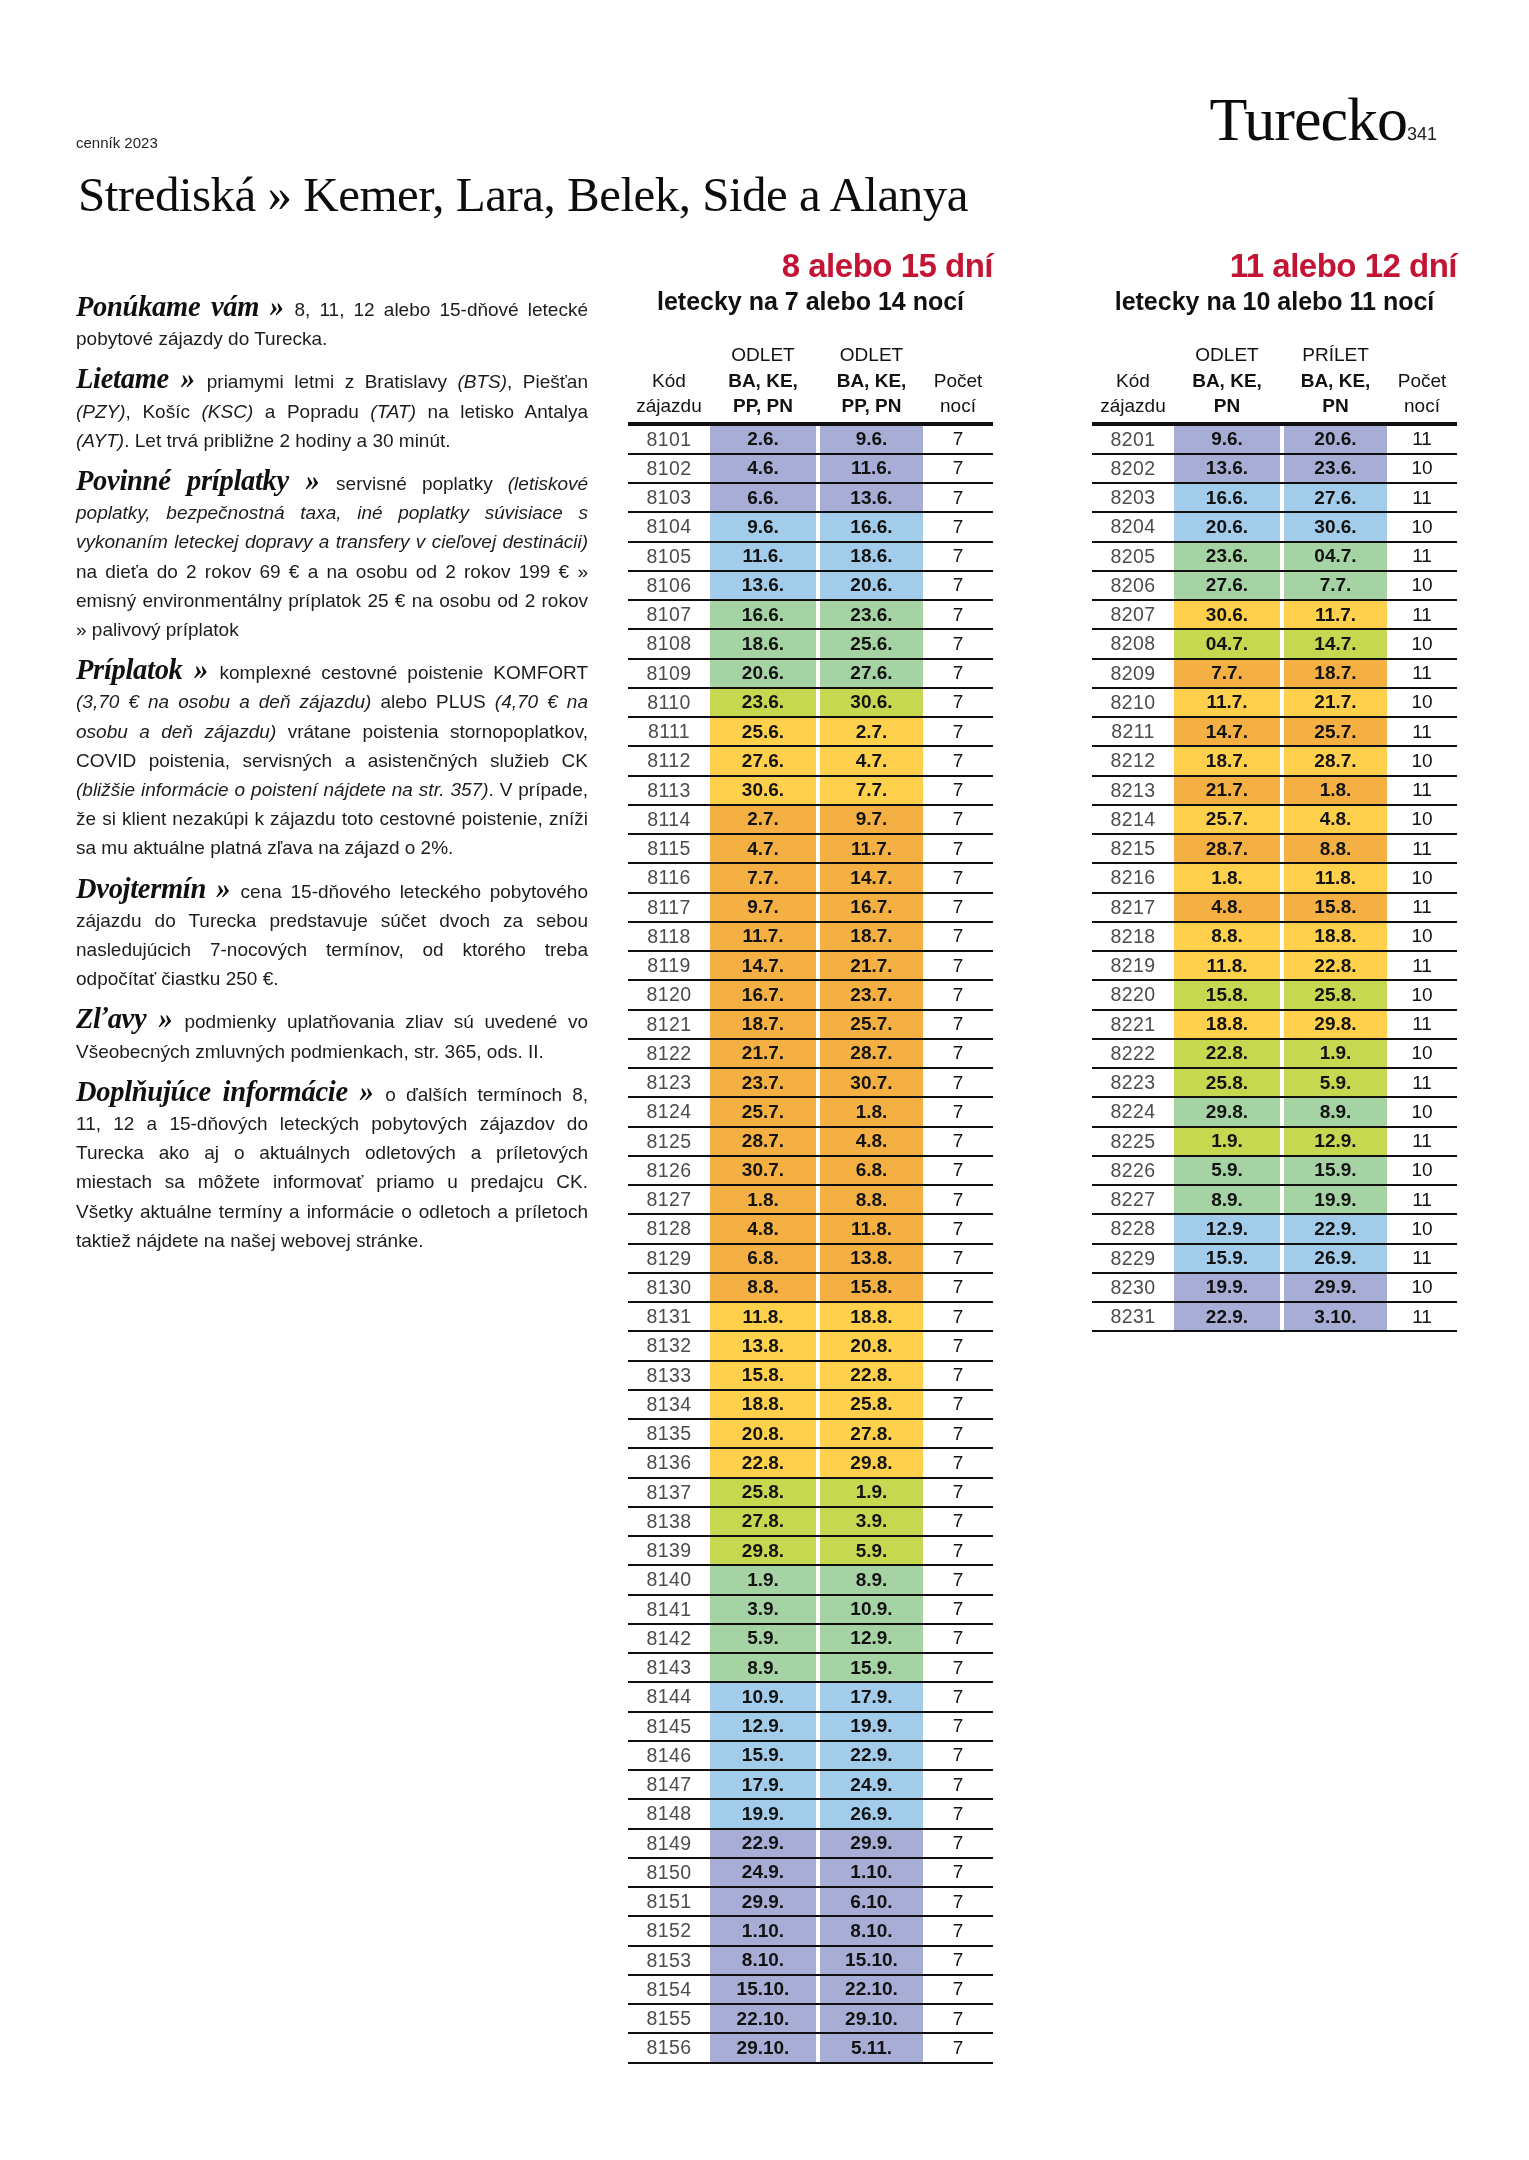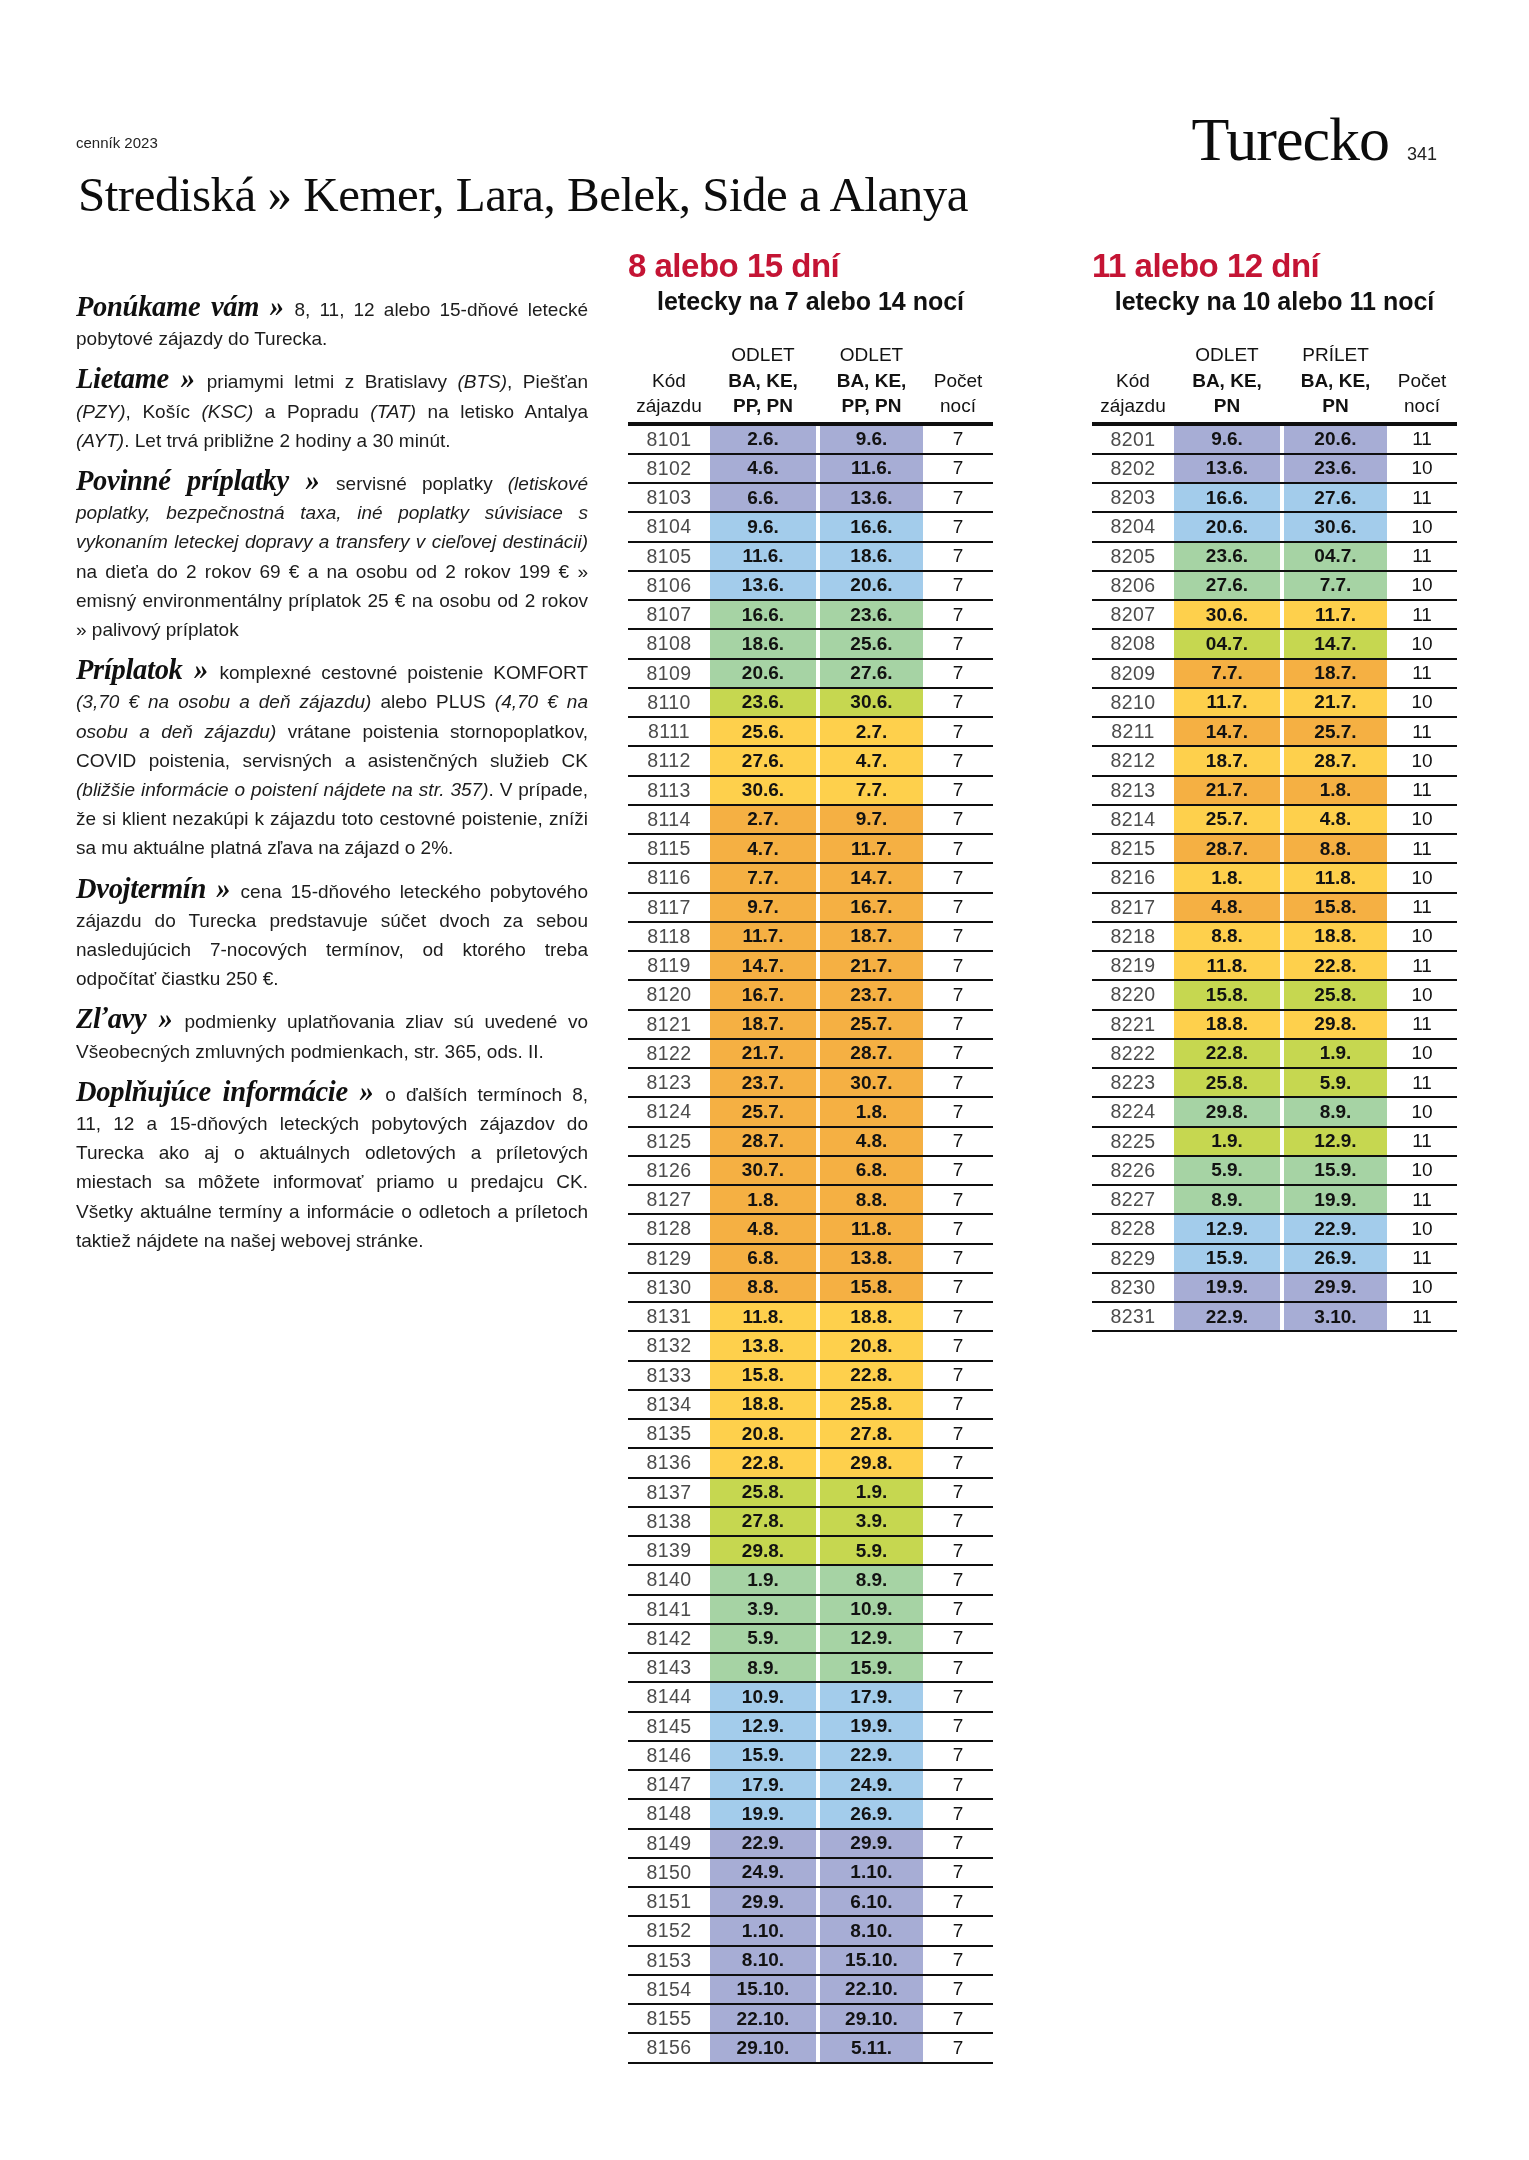--- a/index.html
+++ b/index.html
@@ -1,34 +1,34 @@
 <!DOCTYPE html>
 <html style="--red: #c41434;"><head>
 <meta charset="utf-8">
 <style>
   html,body{margin:0;padding:0;}
   body{
     width:1529px;height:2160px;position:relative;background:#ffffff;
     font-family:"Liberation Sans",sans-serif;color:#1c1c1c;overflow:hidden;
   }
   .catalog-label{position:absolute;left:76px;top:134px;font-size:15px;color:#222;}
-  .brand-row{position:absolute;right:92px;top:84px;display:flex;align-items:baseline;gap:18px;margin-top:20px;}
+  .brand-row{position:absolute;right:92px;top:84px;display:flex;align-items:baseline;}
   .brand{font-family:"Liberation Serif",serif;font-size:62px;font-weight:500;color:#0c0c0c;letter-spacing:-1px;}
   .page-number{font-size:18px;color:#222;}
   .page-title{position:absolute;left:78px;top:166px;font-family:"Liberation Serif",serif;
     font-size:49px;color:#0d0d0d;letter-spacing:-0.5px;white-space:nowrap;}
   .intro{position:absolute;left:76px;top:292px;width:512px;font-size:19px;line-height:29.2px;
     text-align:justify;color:#1c1c1c;}
   .para + .para{margin-top:11px;}
   .lead{font-family:"Liberation Serif",serif;font-weight:700;font-style:italic;
     font-size:28.5px;letter-spacing:-0.3px;color:#101010;}
   .price-table{position:absolute;top:248px;width:365px;}
   #table-0{left:628px;}
   #table-1{left:1092px;}
-  .t-title{font-size:33px;line-height:36px;font-weight:700;text-align:left;color:var(--red,#c41434);letter-spacing:-0.5px;}
+  .t-title{font-size:33px;line-height:36px;font-weight:700;text-align:right;color:var(--red,#c41434);letter-spacing:-0.5px;}
   .t-subtitle{font-size:25px;line-height:30px;font-weight:700;text-align:center;color:#111;margin-top:2px;}
   .thead{margin-top:26px;display:grid;grid-template-columns:82px 106px 4px 103px 70px;
     align-items:end;border-bottom:4px solid #0f0f0f;padding-bottom:3px;}
   .hcell{text-align:center;}
   .h-line{font-size:19px;line-height:25.5px;color:#121212;}
   .h-line.b{font-weight:700;}
   .trow{display:grid;grid-template-columns:82px 106px 4px 103px 70px;height:29.25px;
     border-bottom:2px solid #0f0f0f;box-sizing:border-box;align-items:stretch;}
   .cell{display:flex;align-items:center;justify-content:center;font-size:19px;height:100%;}
   .cell.code{color:#4c4c4c;font-size:19.5px;letter-spacing:0.4px;}

